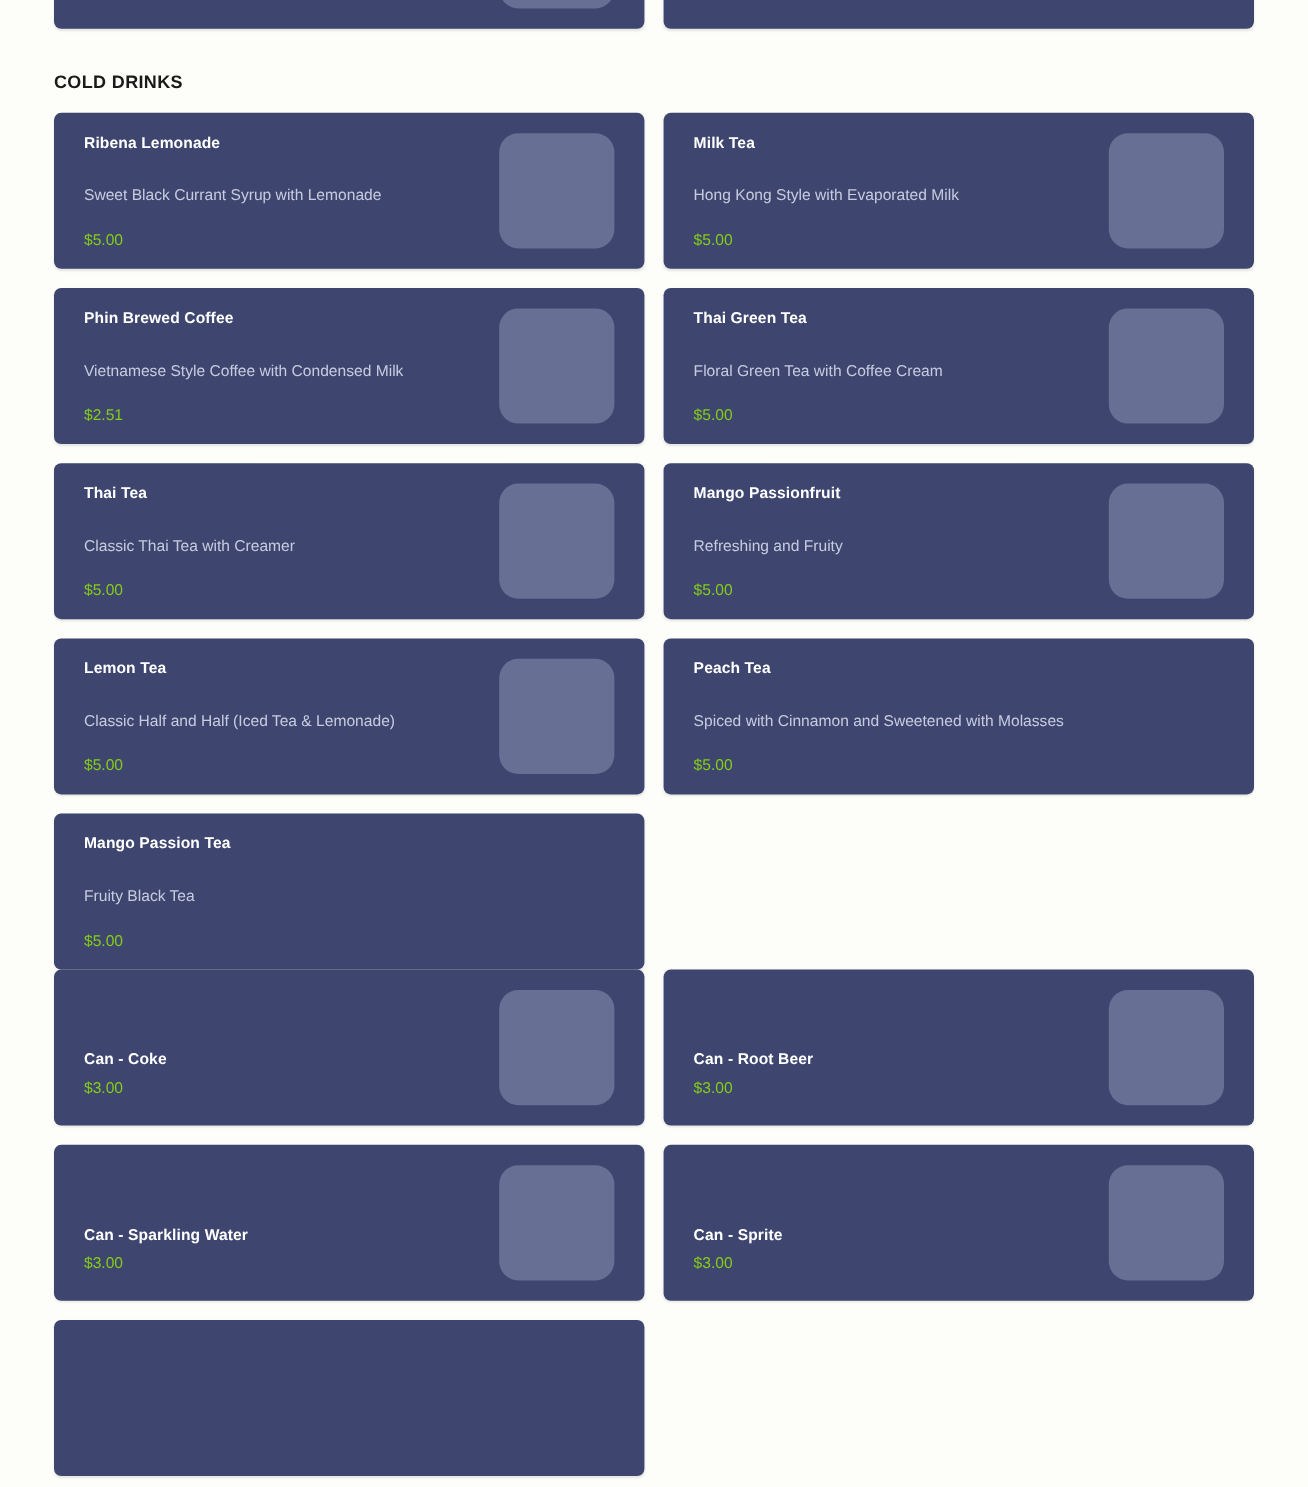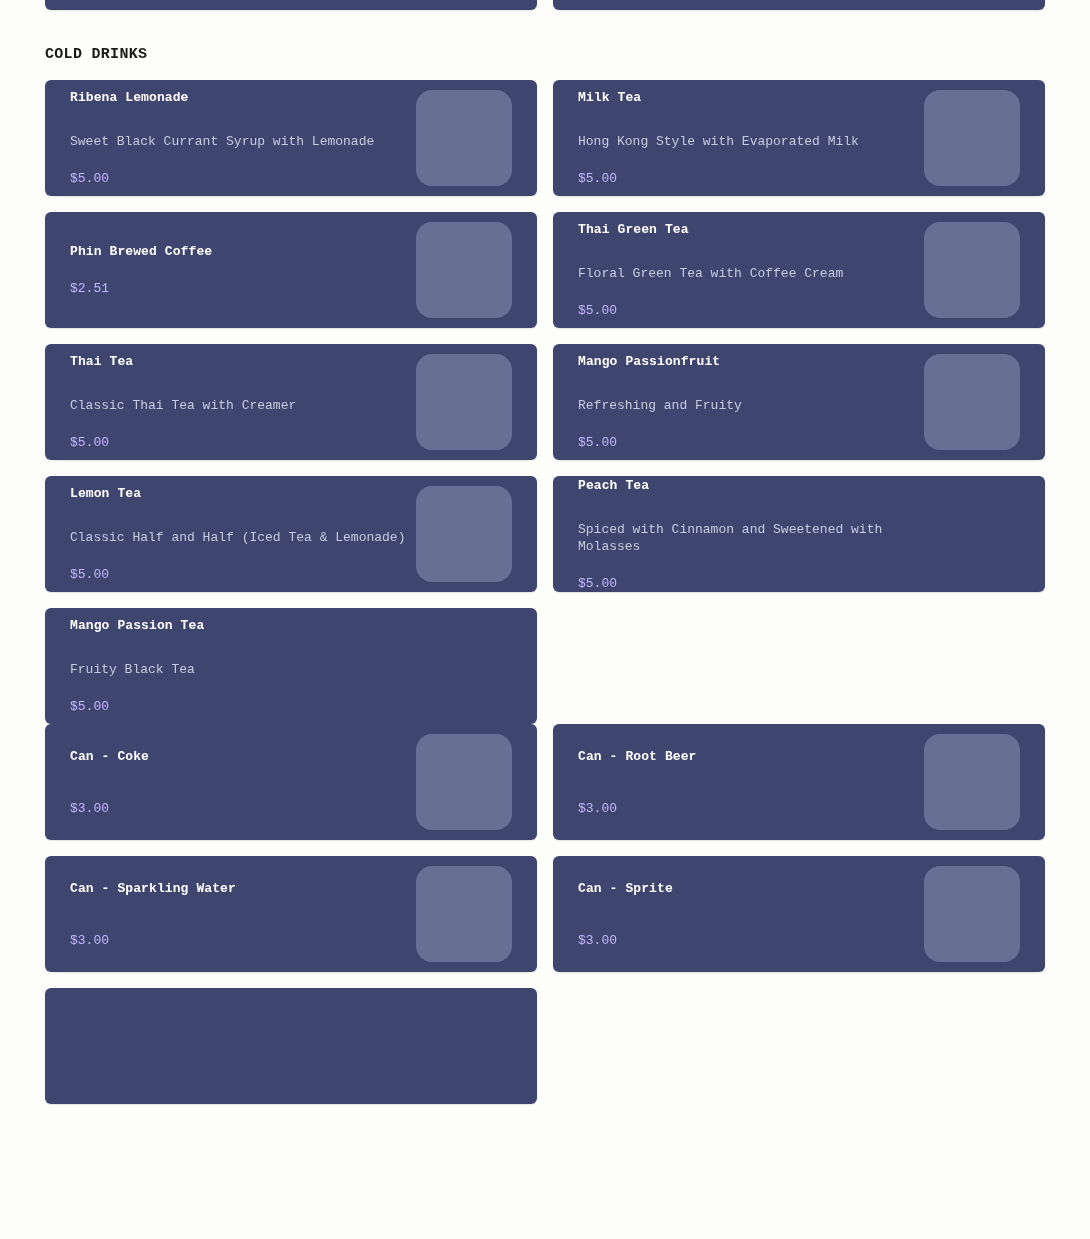--- a/index.html
+++ b/index.html
@@ -15,21 +15,20 @@
     background: #fdfdfa;
     font-family: "Liberation Sans", sans-serif;
     -webkit-font-smoothing: antialiased;
   }
 
   .page {
     position: relative;
     width: 1090px;
     height: 1239px;
     overflow: hidden;
-    font-family: Liberation Mono, monospace;
   }
 
   
   .scroll-content {
     position: absolute;
     left: 0;
     top: -106px;
     width: 1090px;
     padding: 0 45px;
   }
@@ -53,21 +52,21 @@
     display: grid;
     grid-template-columns: 1fr 1fr;
     column-gap: 16px;
     row-gap: 16px;
   }
 
   .menu-card {
     position: relative;
     background: #3e4670;
     border-radius: 6px;
-    height: 116px;
+    height: 130px;
     padding: 24px 25px 22px 25px;
     display: flex;
     flex-direction: column;
     justify-content: center;
     overflow: hidden;
     box-shadow: 0 1px 2px rgba(0,0,0,0.10);
   }
 
   .menu-card.no-desc {
     justify-content: flex-end;
@@ -91,26 +90,26 @@
     font-size: 13px;
     font-weight: normal;
     color: #c7cbdf;
     line-height: 1.3;
     margin-top: 28px;
   }
 
   .card-price {
     font-size: 13px;
     font-weight: normal;
-    color: #c4b5fd;
+    color: #84cc16;
     line-height: 1.3;
     margin-top: 20px;
   }
 
-  .no-desc .card-price { margin-top: 36px; }
+  .no-desc .card-price { margin-top: 8px; }
 
   .card-thumb {
     position: absolute;
     right: 25px;
     top: 50%;
     transform: translateY(-50%);
     width: 96px;
     height: 96px;
     border-radius: 16px;
     background: #686f94;
@@ -144,20 +143,21 @@
             <div class="card-text">
               <div class="card-title">Milk Tea</div>
               <div class="card-desc">Hong Kong Style with Evaporated Milk</div>
               <div class="card-price">$5.00</div>
             </div>
             <div class="card-thumb"></div>
           </div>
           <div class="menu-card">
             <div class="card-text">
               <div class="card-title">Phin Brewed Coffee</div>
+              <div class="card-desc">Vietnamese Style Coffee with Condensed Milk</div>
               <div class="card-price">$2.51</div>
             </div>
             <div class="card-thumb"></div>
           </div>
           <div class="menu-card">
             <div class="card-text">
               <div class="card-title">Thai Green Tea</div>
               <div class="card-desc">Floral Green Tea with Coffee Cream</div>
               <div class="card-price">$5.00</div>
             </div>

